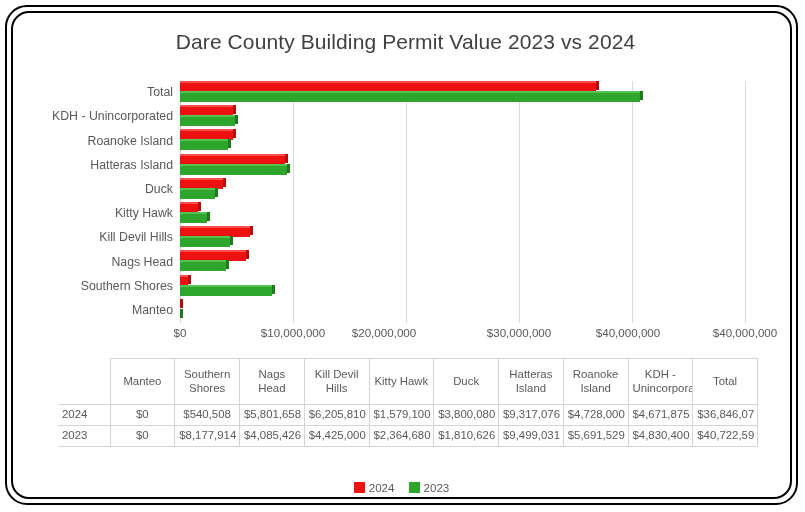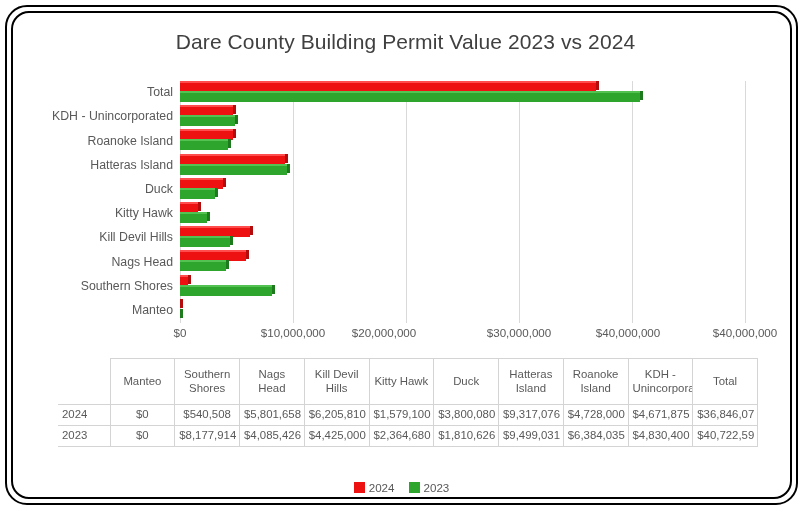--- a/index.html
+++ b/index.html
@@ -331,21 +331,21 @@
           </tr>
           <tr>
             <td class="rowlab">2023</td>
             <td>$0</td>
             <td>$8,177,914</td>
             <td>$4,085,426</td>
             <td>$4,425,000</td>
             <td>$2,364,680</td>
             <td>$1,810,626</td>
             <td>$9,499,031</td>
-            <td>$6,384,035</td>
+            <td>$5,691,529</td>
             <td>$4,830,400</td>
             <td>$40,722,59</td>
           </tr>
         </tbody>
     </table>
 
     <div id="legend">
         <div class="legend-item">
           <span class="swatch" style="background: rgb(238, 17, 17);"></span>
           <span>2024</span>

